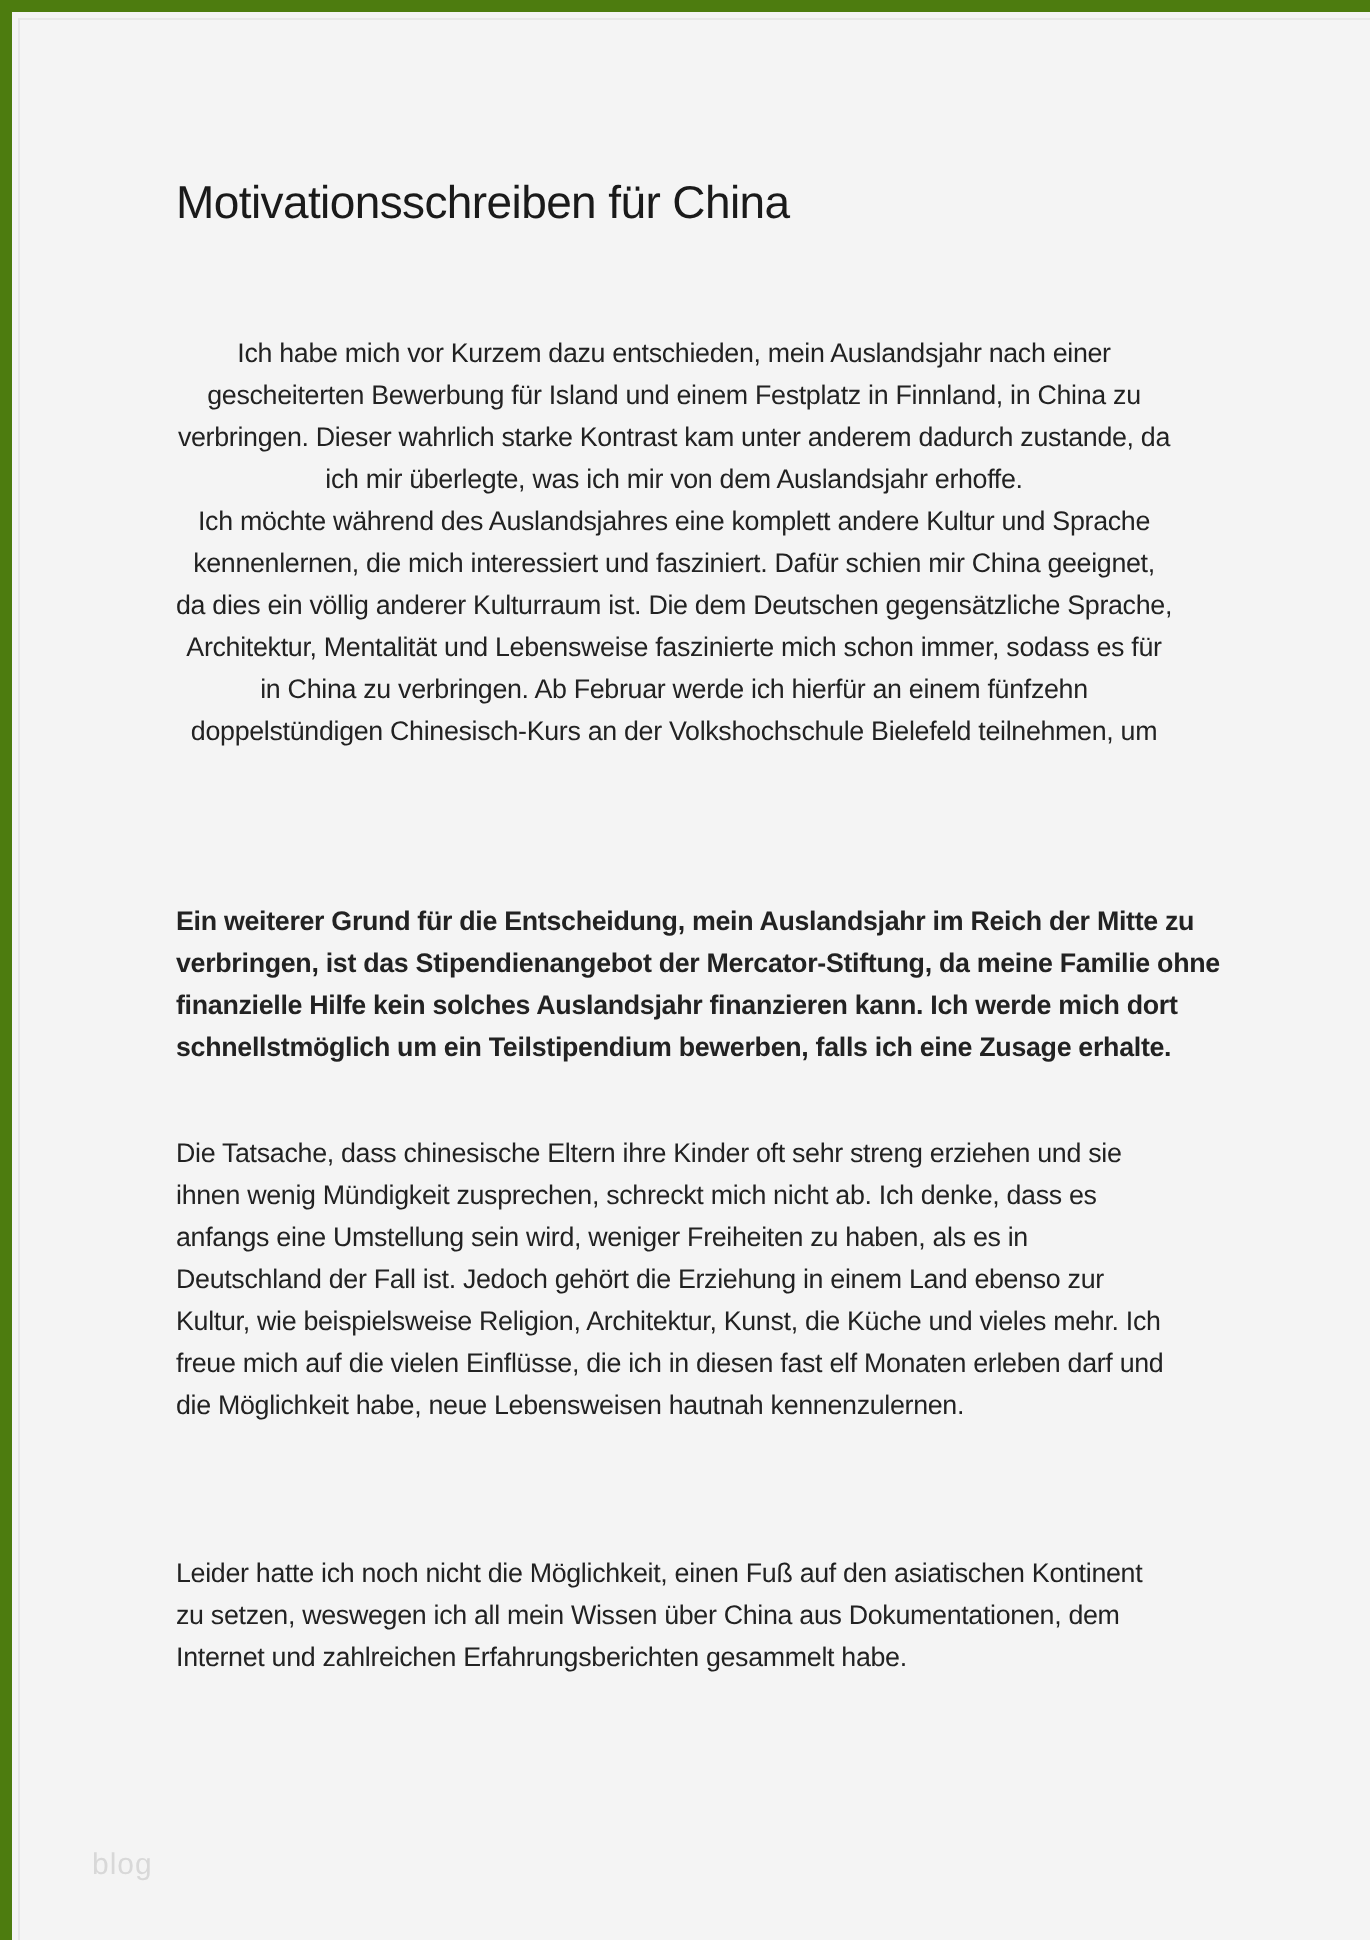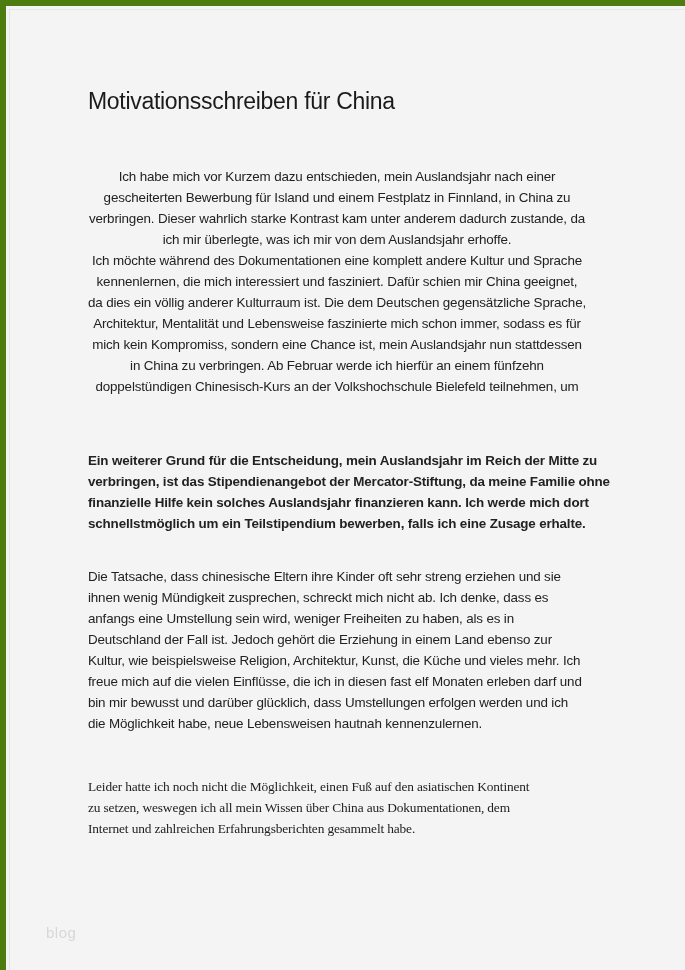--- a/index.html
+++ b/index.html
@@ -68,47 +68,45 @@
 <div class="page">
   <div class="page-inner-border"></div>
 
   <h1 class="title">Motivationsschreiben für China</h1>
 
   <p class="para" style="top:160px;text-align:center;">
     <span class="line">Ich habe mich vor Kurzem dazu entschieden, mein Auslandsjahr nach einer</span>
     <span class="line">gescheiterten Bewerbung für Island und einem Festplatz in Finnland, in China zu</span>
     <span class="line">verbringen. Dieser wahrlich starke Kontrast kam unter anderem dadurch zustande, da</span>
     <span class="line">ich mir überlegte, was ich mir von dem Auslandsjahr erhoffe.</span>
-    <span class="line">Ich möchte während des Dokumentationen eine komplett andere Kultur und Sprache</span>
+    <span class="line">Ich möchte während des Auslandsjahres eine komplett andere Kultur und Sprache</span>
     <span class="line">kennenlernen, die mich interessiert und fasziniert. Dafür schien mir China geeignet,</span>
     <span class="line">da dies ein völlig anderer Kulturraum ist. Die dem Deutschen gegensätzliche Sprache,</span>
     <span class="line">Architektur, Mentalität und Lebensweise faszinierte mich schon immer, sodass es für</span>
-    <span class="line">mich kein Kompromiss, sondern eine Chance ist, mein Auslandsjahr nun stattdessen</span>
     <span class="line">in China zu verbringen. Ab Februar werde ich hierfür an einem fünfzehn</span>
     <span class="line">doppelstündigen Chinesisch-Kurs an der Volkshochschule Bielefeld teilnehmen, um</span>
   </p>
 
   <p class="para" style="top:444px;font-weight:bold;">
     <span class="line">Ein weiterer Grund für die Entscheidung, mein Auslandsjahr im Reich der Mitte zu</span>
     <span class="line">verbringen, ist das Stipendienangebot der Mercator-Stiftung, da meine Familie ohne</span>
     <span class="line">finanzielle Hilfe kein solches Auslandsjahr finanzieren kann. Ich werde mich dort</span>
     <span class="line">schnellstmöglich um ein Teilstipendium bewerben, falls ich eine Zusage erhalte.</span>
   </p>
 
   <p class="para" style="top:560px;">
     <span class="line">Die Tatsache, dass chinesische Eltern ihre Kinder oft sehr streng erziehen und sie</span>
     <span class="line">ihnen wenig Mündigkeit zusprechen, schreckt mich nicht ab. Ich denke, dass es</span>
     <span class="line">anfangs eine Umstellung sein wird, weniger Freiheiten zu haben, als es in</span>
     <span class="line">Deutschland der Fall ist. Jedoch gehört die Erziehung in einem Land ebenso zur</span>
     <span class="line">Kultur, wie beispielsweise Religion, Architektur, Kunst, die Küche und vieles mehr. Ich</span>
     <span class="line">freue mich auf die vielen Einflüsse, die ich in diesen fast elf Monaten erleben darf und</span>
-    <span class="line">bin mir bewusst und darüber glücklich, dass Umstellungen erfolgen werden und ich</span>
     <span class="line">die Möglichkeit habe, neue Lebensweisen hautnah kennenzulernen.</span>
   </p>
 
-  <p class="para" style="top:770px;font-family:Liberation Serif, serif;">
+  <p class="para" style="top:770px;">
     <span class="line">Leider hatte ich noch nicht die Möglichkeit, einen Fuß auf den asiatischen Kontinent</span>
     <span class="line">zu setzen, weswegen ich all mein Wissen über China aus Dokumentationen, dem</span>
     <span class="line">Internet und zahlreichen Erfahrungsberichten gesammelt habe.</span>
   </p>
 
   <div class="watermark">blog</div>
 </div>
 
 </body></html>

